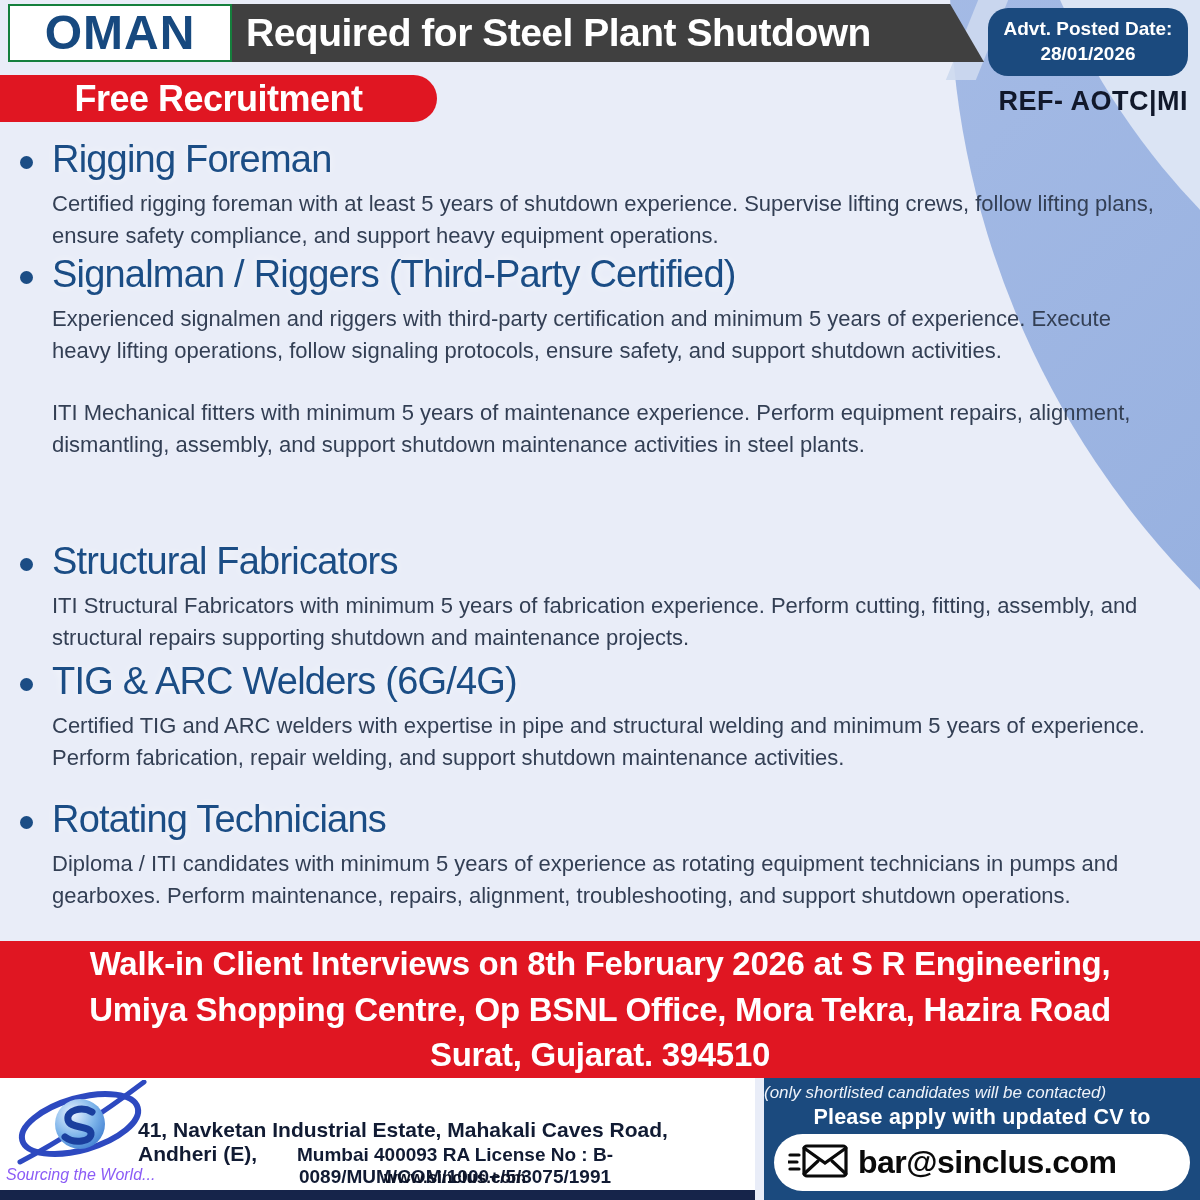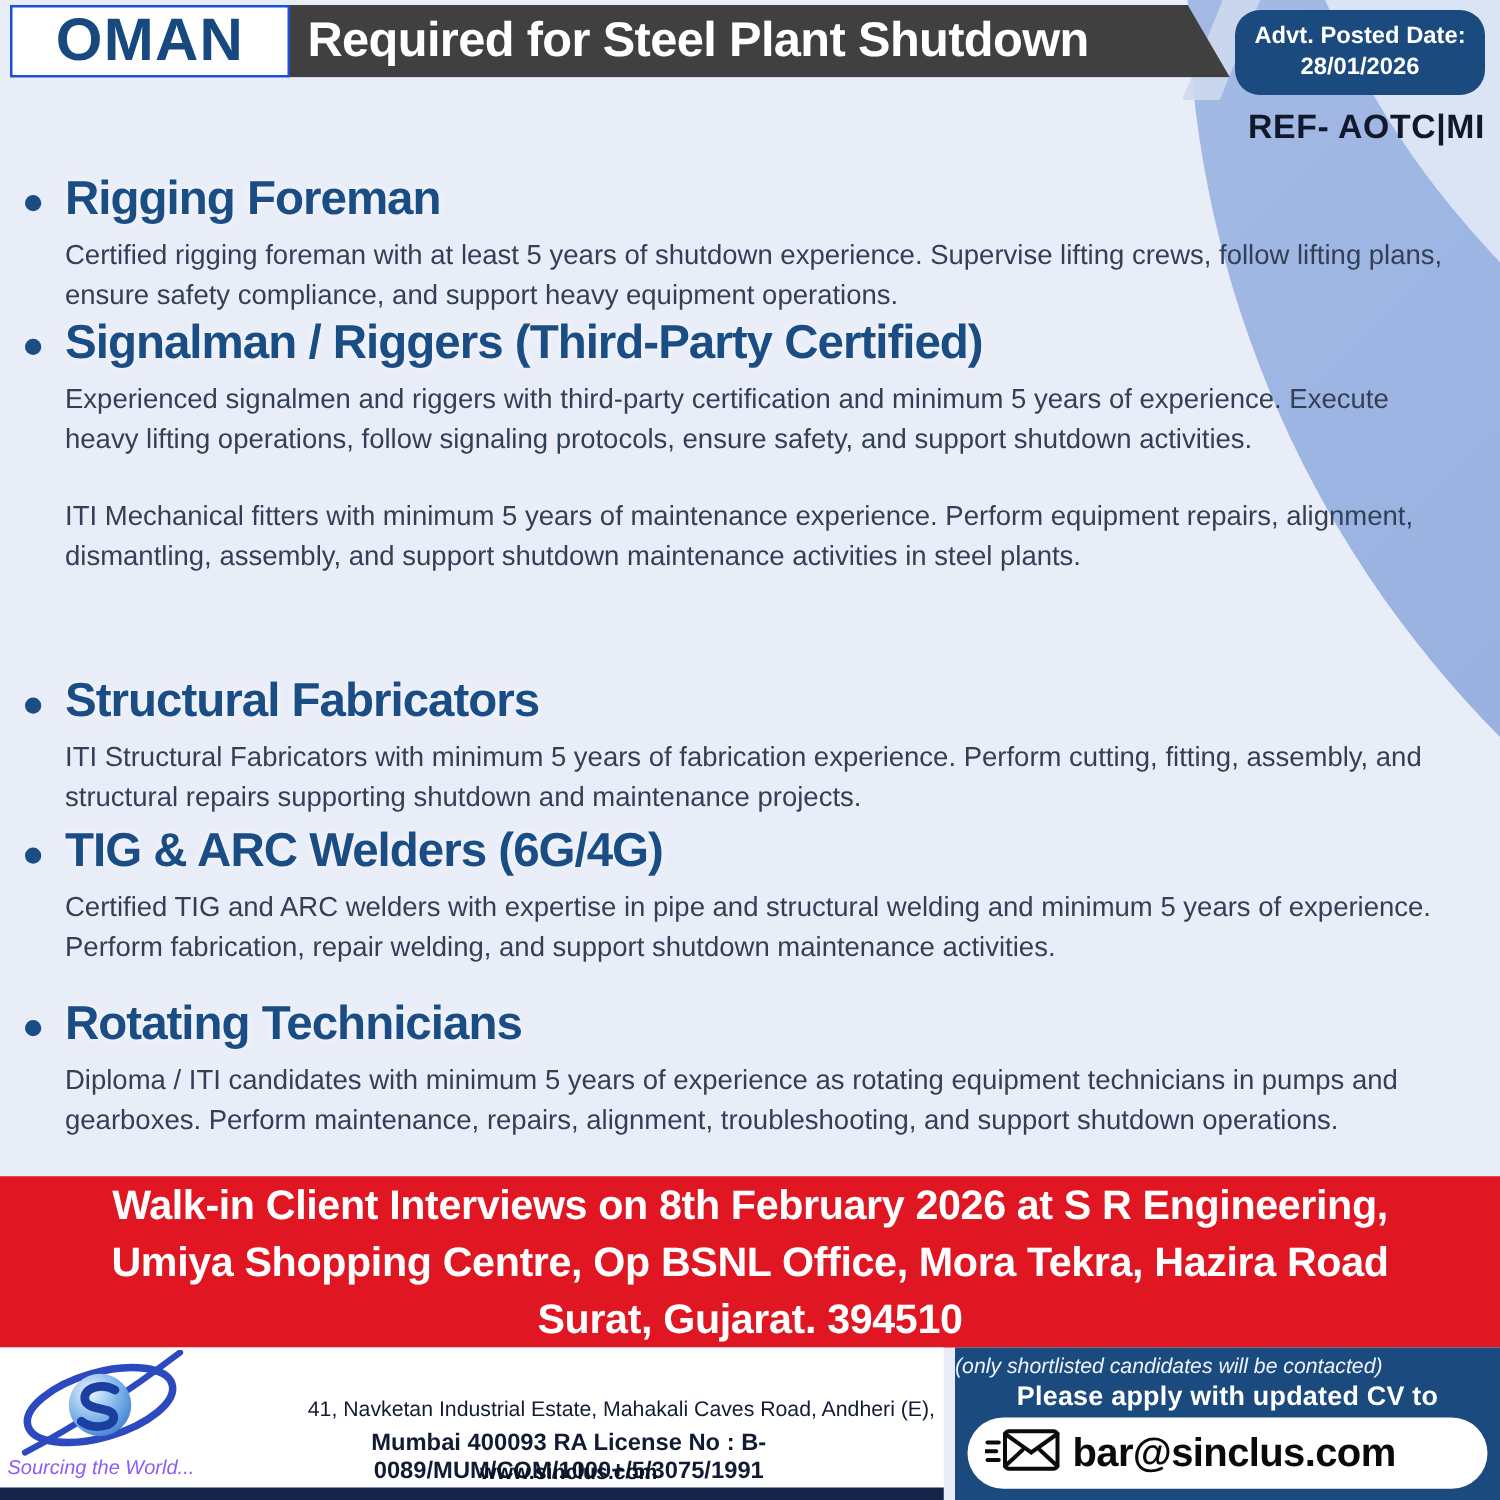--- a/index.html
+++ b/index.html
@@ -3,58 +3,58 @@
 <meta charset="utf-8">
 <style>
   html,body{margin:0;padding:0;}
   body{font-family:"Liberation Sans", sans-serif; background:#fff;}
   .poster{position:relative; width:1200px; height:1200px; overflow:hidden; background:#e9edf8;}
   .bg-layer{position:absolute; inset:0; z-index:0;}
   .content{position:absolute; inset:0; z-index:1;}
 
   
   .oman-box{position:absolute; left:8px; top:4px; width:224px; height:58px; background:#ffffff;
-    border:2px solid #1d4ed8; box-sizing:border-box; display:flex; align-items:center; justify-content:center;}
+    border:2px solid #15803d; box-sizing:border-box; display:flex; align-items:center; justify-content:center;}
   .oman-box span{font-size:48px; font-weight:bold; color:#17497f; letter-spacing:1px; line-height:1;}
   .title-banner{position:absolute; left:232px; top:4px; width:752px; height:58px; background:#404040;
     clip-path:polygon(0 0, 95.5% 0, 100% 100%, 0 100%);
     display:flex; align-items:center; padding-left:14px; box-sizing:border-box;}
   .title-banner span{font-size:39px; font-weight:bold; color:#ffffff; letter-spacing:-0.5px; white-space:nowrap;}
   .banner-slant{position:absolute; left:962px; top:0px; width:30px; height:80px; background:#cdd9ee;
     transform:skewX(-22deg); opacity:.9;}
   .free-pill{position:absolute; left:0px; top:75px; width:437px; height:47px; background:#e01622;
     border-radius:0 26px 26px 0; display:flex; align-items:center; justify-content:center;}
   .free-pill span{font-size:36px; font-weight:bold; color:#ffffff; letter-spacing:-0.5px;}
   .advt-box{position:absolute; left:988px; top:8px; width:200px; height:68px; background:#1b4a7e;
     border-radius:20px; display:flex; flex-direction:column; align-items:center; justify-content:center; line-height:1.3;}
   .advt-box .l1,.advt-box .l2{font-size:19px; font-weight:bold; color:#ffffff;}
   .ref-line{position:absolute; right:12px; top:86px; font-size:27px; font-weight:bold; color:#11182b; letter-spacing:0.5px;}
 
   
   .job{position:absolute; left:52px; width:1118px;}
-  .job h2{margin:0; font-size:38px; font-weight:bold; color:#1b4d85; letter-spacing:-0.8px;
+  .job h2{margin:0; font-size:38px; font-weight:normal; color:#1b4d85; letter-spacing:-0.8px;
     text-shadow:0 0 8px rgba(255,255,255,.65); position:relative;}
   .job h2::before{content:""; position:absolute; left:-32px; top:18px; width:13px; height:13px;
     border-radius:50%; background:#1b4d85;}
   .job p{margin:7px 0 0 0; font-size:22px; color:#333f54; line-height:1.44; max-width:1110px;}
   .job1{top:138px;} .job2{top:253px;} .job3{top:390px;}
   .job4{top:540px;} .job5{top:660px;} .job6{top:798px;}
 
   
   .interview-banner{position:absolute; left:0; top:941px; width:1200px; height:137px; background:#e01622;
     display:flex; flex-direction:column; align-items:center; justify-content:center; gap:2px;}
   .interview-banner span{font-size:33px; font-weight:bold; color:#ffffff; line-height:1.32; letter-spacing:-0.3px;}
 
   
   .footer-left{position:absolute; left:0; top:1078px; width:755px; height:122px; background:#ffffff;
     border-bottom:10px solid #16244a; box-sizing:border-box;}
   .company-name{position:absolute; left:138px; top:2px; width:610px; text-align:center;
     font-family:"Liberation Serif", serif; font-weight:bold; font-size:31px; color:#2437a0; letter-spacing:-0.5px;}
-  .addr1{position:absolute; left:138px; top:40px; width:610px; text-align:right;
-    font-size:17px; font-weight:normal; color:#111b33;}
+  .addr1{position:absolute; left:138px; top:40px; width:610px; text-align:left;
+    font-size:21px; font-weight:bold; color:#111b33;}
   .addr2{position:absolute; left:150px; top:66px; width:610px; text-align:center;
     font-size:19px; font-weight:bold; color:#111b33;}
   .website{position:absolute; left:240px; top:90px; width:430px; text-align:center;
     font-size:17px; font-weight:bold; color:#0d1326;}
   .tagline{position:absolute; left:6px; top:88px; font-size:16px; font-style:italic; color:#8b5cf6;}
   .logo-wrap{position:absolute; left:12px; top:2px; width:140px; height:86px;}
 
   .footer-right{position:absolute; left:764px; top:1078px; width:436px; height:122px; background:#1b4a7e;
     box-sizing:border-box;}
   .fr-note{position:absolute; left:0; top:5px; width:356px; text-align:left;
@@ -87,20 +87,23 @@
     <div class="banner-slant"></div>
 
     <div class="oman-box">
       <span>OMAN</span>
     </div>
 
     <div class="title-banner">
       <span>Required for Steel Plant Shutdown</span>
     </div>
 
+    <div class="free-pill">
+      <span>Free Recruitment</span>
+    </div>
 
     <div class="advt-box">
       <span class="l1">Advt. Posted Date:</span>
       <span class="l2">28/01/2026</span>
     </div>
 
     <div class="ref-line">REF- AOTC|MI</div>
 
     <div class="job job1">
       <h2>Rigging Foreman</h2>

